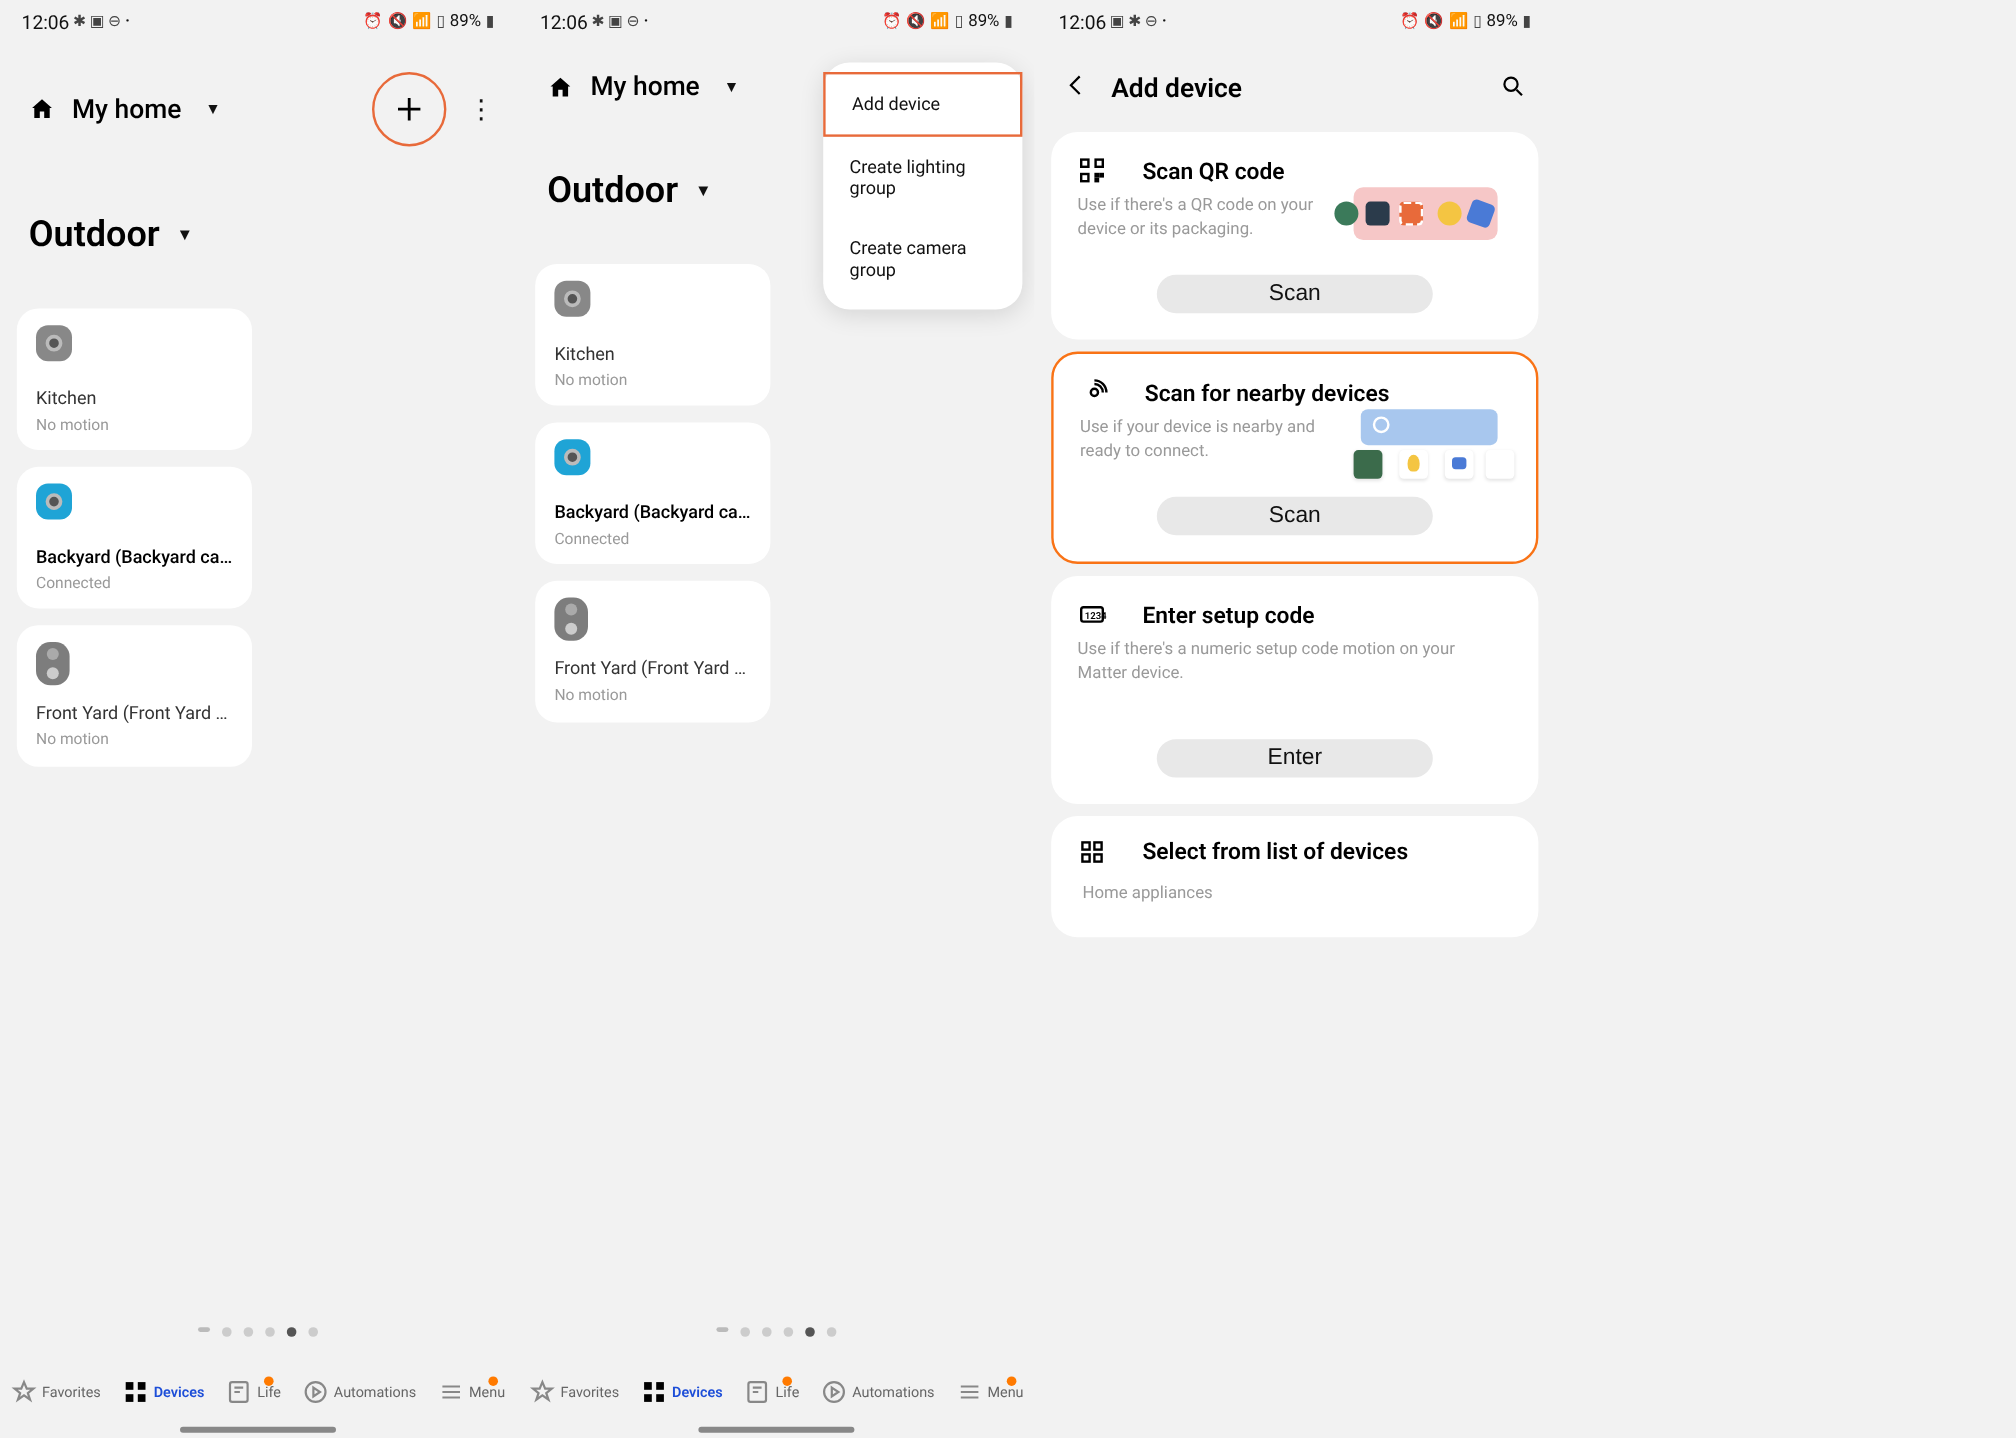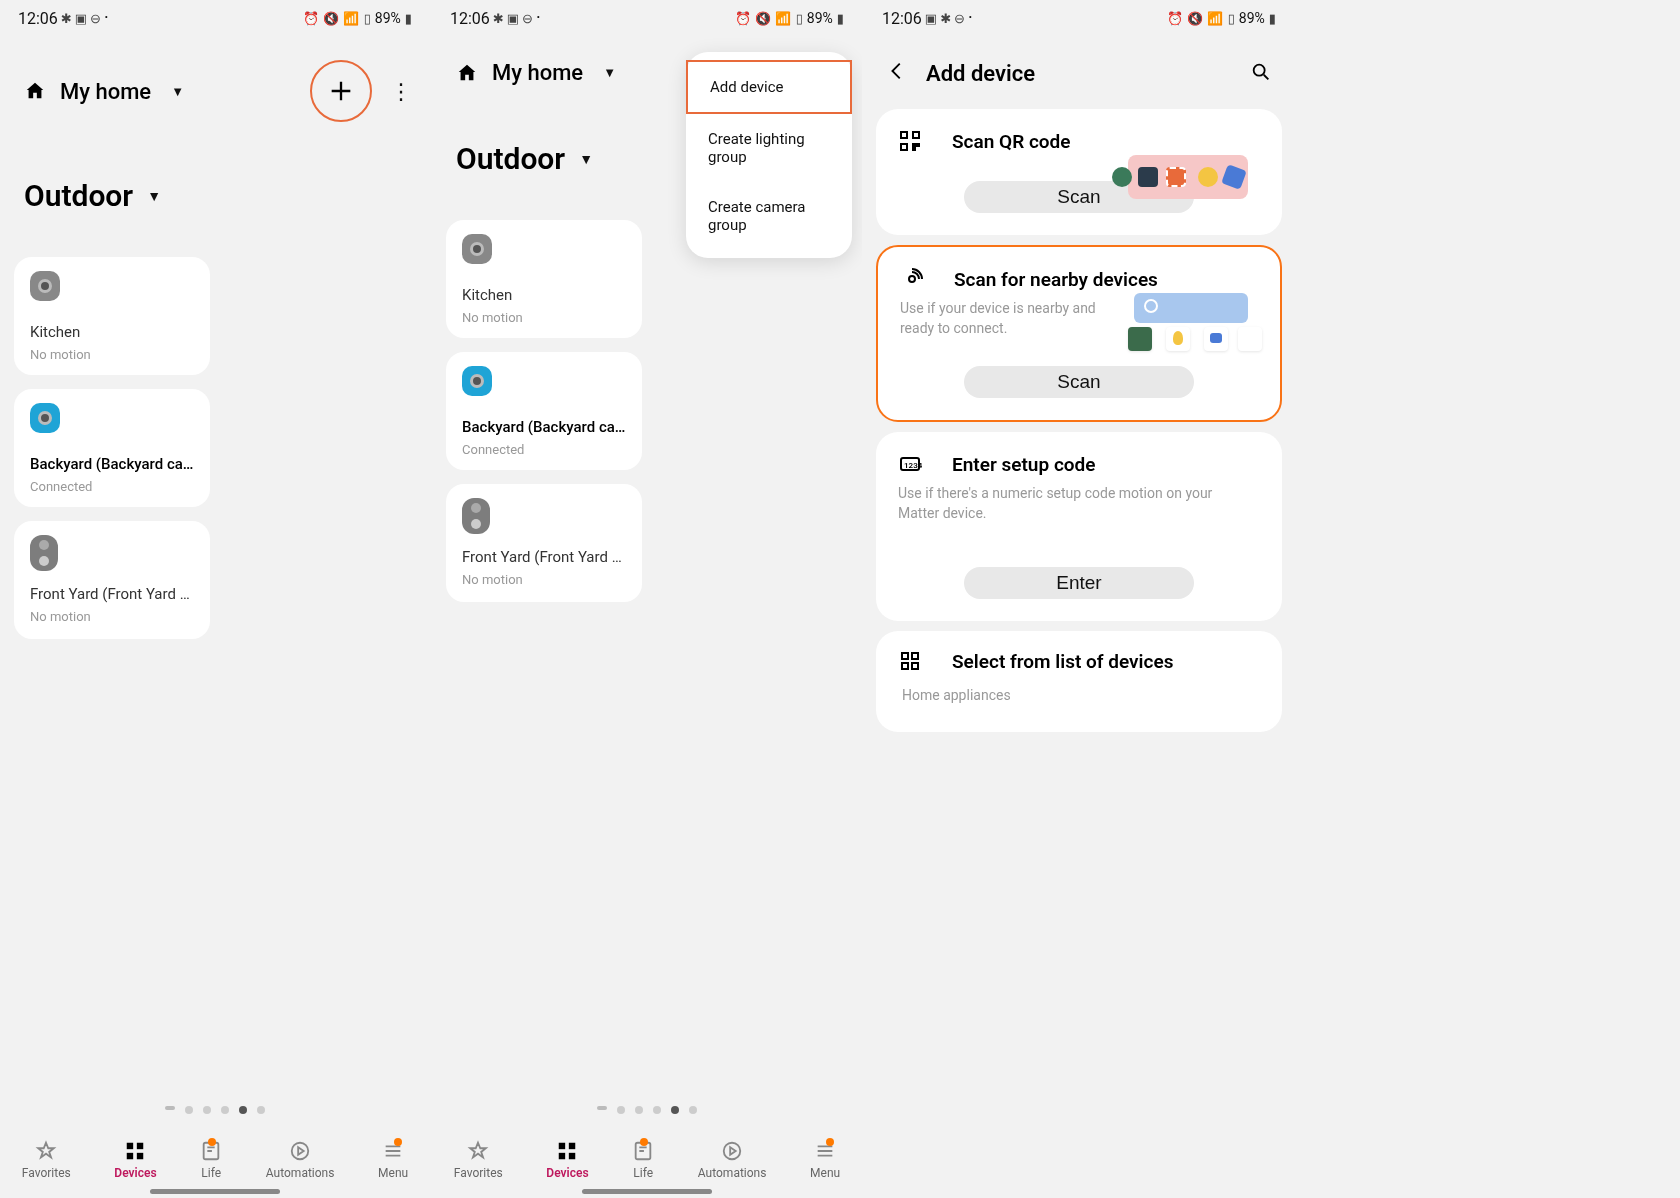--- a/index.html
+++ b/index.html
@@ -95,22 +95,22 @@
   
   .pager { position:absolute; bottom:84px; left:0; right:0; display:flex; justify-content:center; gap:10px;}
   .pager .pdash { width:10px; height:4px; border-radius:2px; background:#bbb;}
   .pager .pdot { width:8px; height:8px; border-radius:50%; background:#ccc;}
   .pager .pdot.act { background:#555;}
   .botnav {
     position:absolute; bottom:0; left:0; right:0; height:76px;
     display:flex; justify-content:space-around; align-items:center;
     background:#f2f2f2;
   }
-  .nav-item { display:flex; flex-direction:column; align-items:center; gap:4px; font-size:12px; color:#666; position:relative;}
-  .nav-item.active { color:#be185d; font-weight:600;}
+  .nav-item { display:flex; align-items:center; gap:4px; font-size:12px; color:#666; position:relative;}
+  .nav-item.active { color:#1d4ed8; font-weight:600;}
   .nav-item svg { width:22px; height:22px;}
   .nav-item .badge { position:absolute; top:-2px; right:6px; width:8px; height:8px; border-radius:50%; background:#ff7a00;}
   .home-bar { position:absolute; bottom:4px; left:50%; transform:translateX(-50%); width:130px; height:5px; border-radius:3px; background:#888;}
 
   
   .header3 {
     display:flex; align-items:center; justify-content:space-between;
     padding: 24px 22px 12px 22px;
   }
   .header3 .left3 { display:flex; align-items:center; gap:18px; font-size:22px; font-weight:600;}
@@ -415,20 +415,21 @@
         <svg class="picon" viewBox="0 0 24 24" fill="none" stroke="#000" stroke-width="2">
             <rect x="3" y="3" width="6" height="6"></rect>
             <rect x="15" y="3" width="6" height="6"></rect>
             <rect x="3" y="15" width="6" height="6"></rect>
             <rect x="15" y="15" width="2" height="2"></rect>
             <rect x="19" y="15" width="2" height="2"></rect>
             <rect x="15" y="19" width="2" height="2"></rect>
           </svg>
         <span>Scan QR code</span>
       </div>
+      <div class="panel-desc">Use if there's a QR code on your device or its packaging.</div>
       <div class="panel-illu">
         <div class="illu-qr">
           <div class="d" style="left:-16px;background:#3b7a5a;border-radius:50%;"></div>
           <div class="d" style="left:10px;background:#2b3b4b;"></div>
           <div class="d" style="left:38px;background:#e86a3a;border:2px dashed #fff;"></div>
           <div class="d" style="left:70px;background:#f4c542;border-radius:50%;"></div>
           <div class="d" style="left:96px;background:#4a7ad6;transform:rotate(20deg);"></div>
         </div>
       </div>
       <button class="panel-btn">Scan</button>

